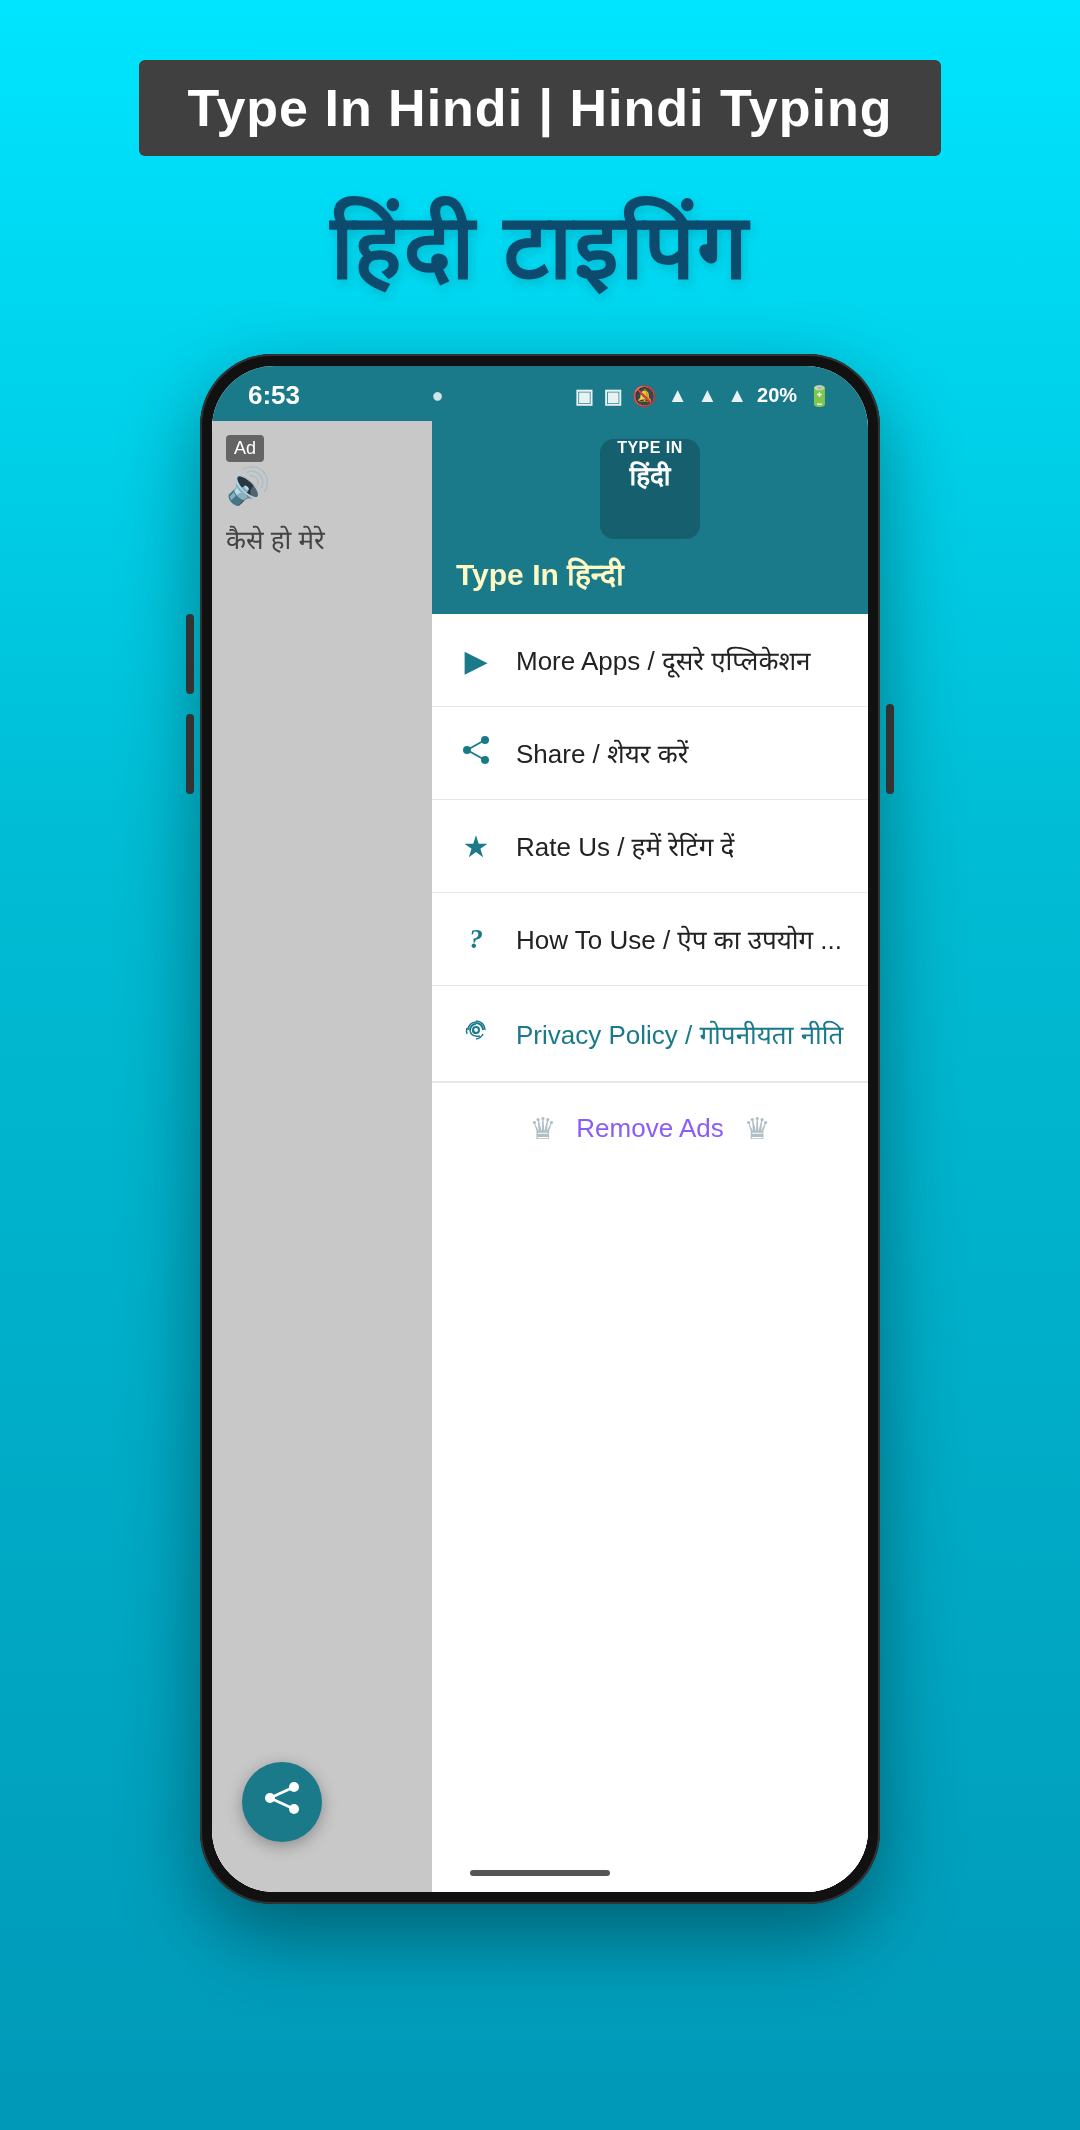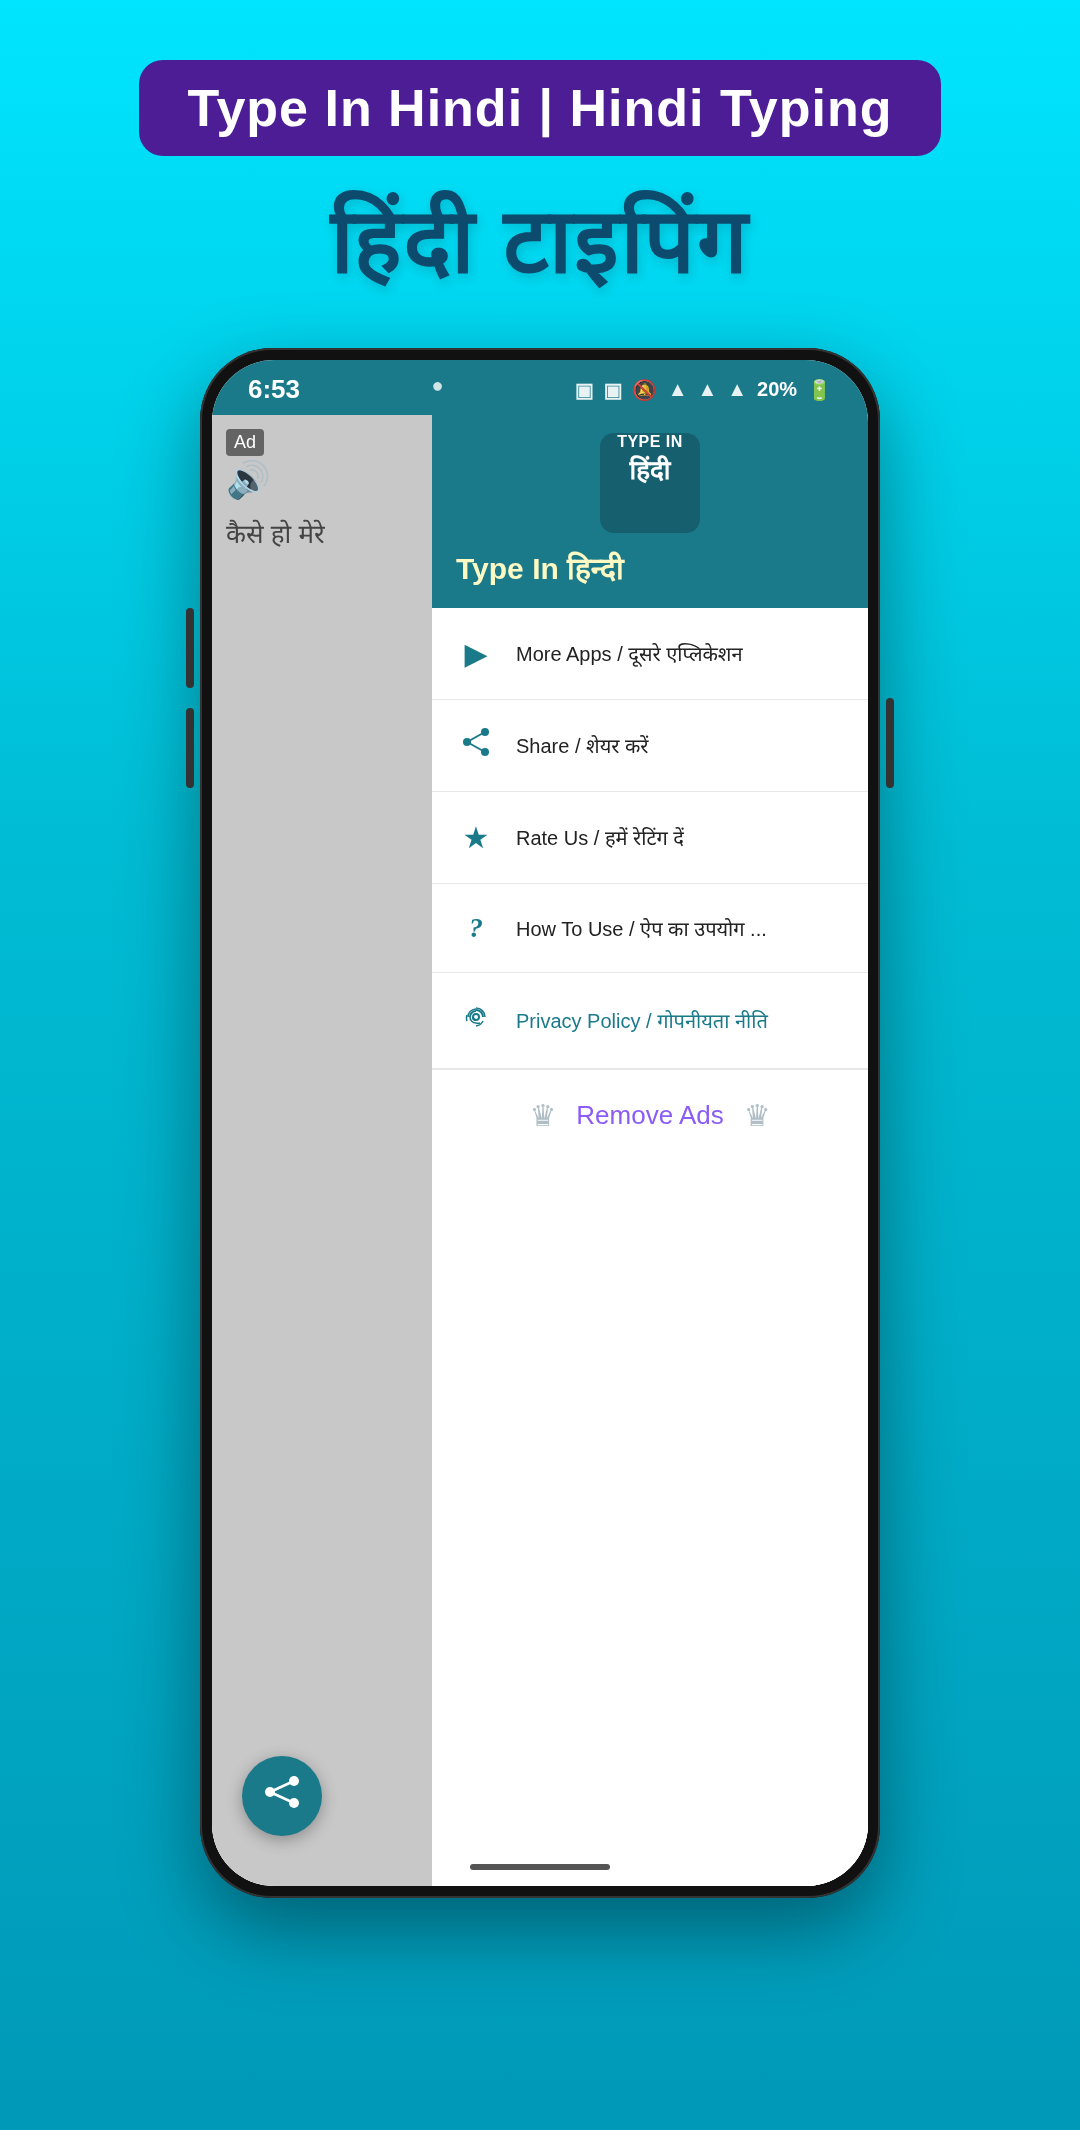--- a/index.html
+++ b/index.html
@@ -10,25 +10,25 @@
       background: linear-gradient(180deg, #00e5ff 0%, #00bcd4 40%, #0099b8 100%);
       display: flex;
       flex-direction: column;
       align-items: center;
       font-family: 'Segoe UI', Arial, sans-serif;
       overflow: hidden;
     }
 
     
     .app-title-bar {
-      background: #4c1d95;
-      border-radius: 24px;
+      background: #404040;
+      border-radius: 6px;
       padding: 18px 48px;
       margin-top: 60px;
-      margin-bottom: 20px;
+      margin-bottom: 26px;
     }
 
     .app-title-bar span {
       color: #fff;
       font-size: 52px;
       font-weight: 800;
       letter-spacing: 1px;
     }
 
     
@@ -61,20 +61,21 @@
       position: relative;
       display: flex;
       flex-direction: column;
     }
 
     
     .status-bar {
       background: #1a7a8a;
       padding: 14px 36px 10px;
       display: flex;
+      align-items: center;
       justify-content: space-between;
       color: #fff;
       font-size: 26px;
       font-weight: 600;
       flex-shrink: 0;
     }
 
     .status-time { font-weight: 700; }
     .status-dot { font-size: 20px; opacity: 0.8; }
 
@@ -214,21 +215,21 @@
 
     .menu-icon {
       color: #1a7a8a;
       font-size: 30px;
       width: 40px;
       text-align: center;
       flex-shrink: 0;
     }
 
     .menu-text {
-      font-size: 20px;
+      font-size: 26px;
       color: #222;
       font-weight: 500;
     }
 
     .menu-text.blue-link {
       color: #1a7a8a;
     }
 
     .remove-ads-item {
       display: flex;

